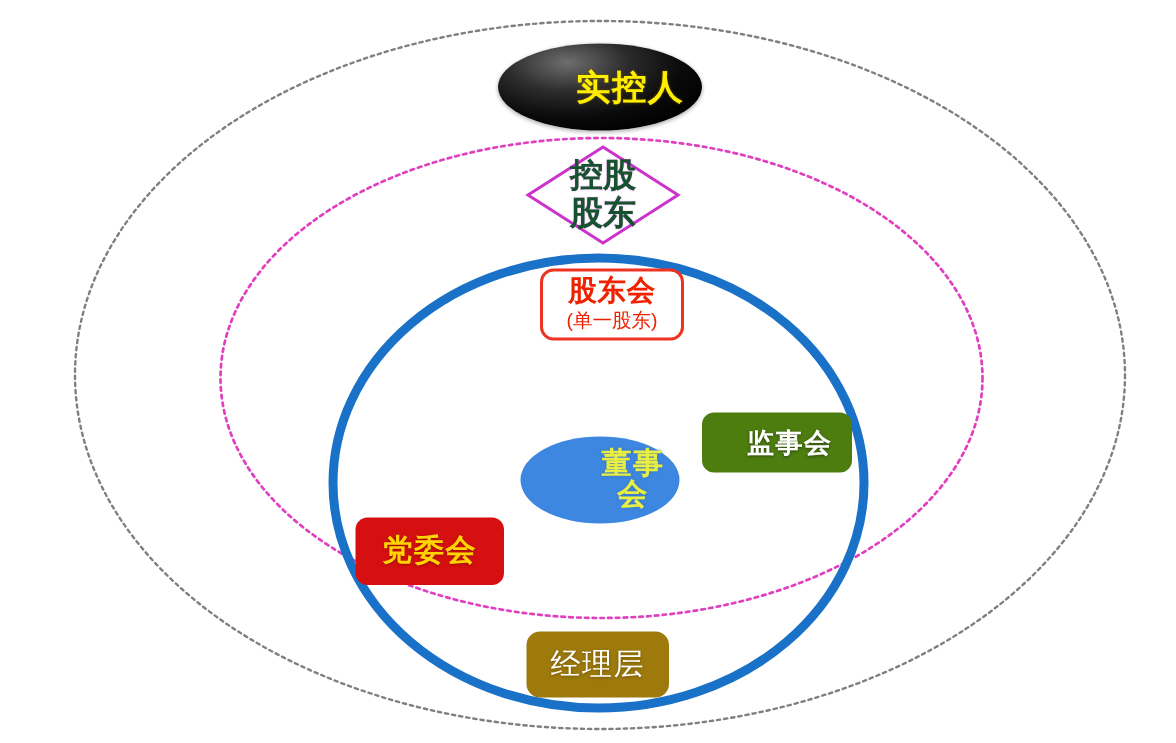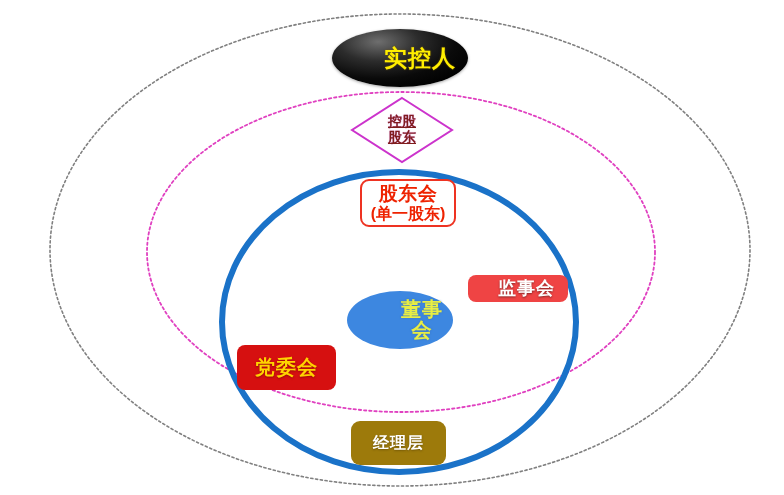--- a/index.html
+++ b/index.html
@@ -60,49 +60,48 @@
     width: 104px;
     height: 68px;
   }
   #node-holding .diamond {
     position: absolute;
     left: 0; top: 0;
     width: 100%; height: 100%;
   }
   #node-holding .lbl {
     position: relative;
-    color: #7f1d1d;
-    font-size: 14px;
+    color: #14532d;
+    font-size: 22px;
     font-weight: bold;
     line-height: 1.12;
     text-shadow: 0 0 1px rgba(204,51,204,0.6);
     z-index: 2;
-    text-decoration: underline;
   }
 
   
   #node-shareholders {
     left: 360px;
     top: 179px;
     width: 96px;
     height: 48px;
     background: #ffffff;
     border: 2px solid #ee3322;
     border-radius: 9px;
   }
   #node-shareholders .lbl-main {
     color: #ee2200;
     font-size: 19px;
     font-weight: bold;
     letter-spacing: 0.5px;
   }
   #node-shareholders .lbl-sub {
     color: #ee2200;
-    font-size: 16px;
-    font-weight: bold;
+    font-size: 13px;
+    font-weight: normal;
     margin-top: 2px;
   }
 
   
   #node-board {
     left: 347px;
     top: 291px;
     width: 106px;
     height: 58px;
     border-radius: 50%;
@@ -115,22 +114,22 @@
     letter-spacing: 1px;
     text-shadow: 0 0 2px rgba(60,110,180,0.9);
     margin-left: 44px;
   }
 
   
   #node-supervisors {
     left: 468px;
     top: 275px;
     width: 100px;
-    height: 27px;
-    background: #ef4444;
+    height: 40px;
+    background: #4d7c0f;
     border-radius: 8px;
     padding-left: 17px;
   }
   #node-supervisors .lbl {
     color: #ffffff;
     font-size: 18px;
     font-weight: bold;
     letter-spacing: 1px;
     text-shadow: 0 1px 2px rgba(0,0,0,0.45);
   }
@@ -156,22 +155,22 @@
   #node-management {
     left: 351px;
     top: 421px;
     width: 95px;
     height: 44px;
     background: #9d7a0b;
     border-radius: 9px;
   }
   #node-management .lbl {
     color: #ffffff;
-    font-size: 16px;
-    font-weight: bold;
+    font-size: 20px;
+    font-weight: normal;
     letter-spacing: 1px;
     text-shadow: 0 1px 2px rgba(70,50,0,0.5);
   }
 </style>
 </head>
 <body>
 
 <div id="canvas">
 
   <svg class="rings" viewBox="0 0 784 495">

